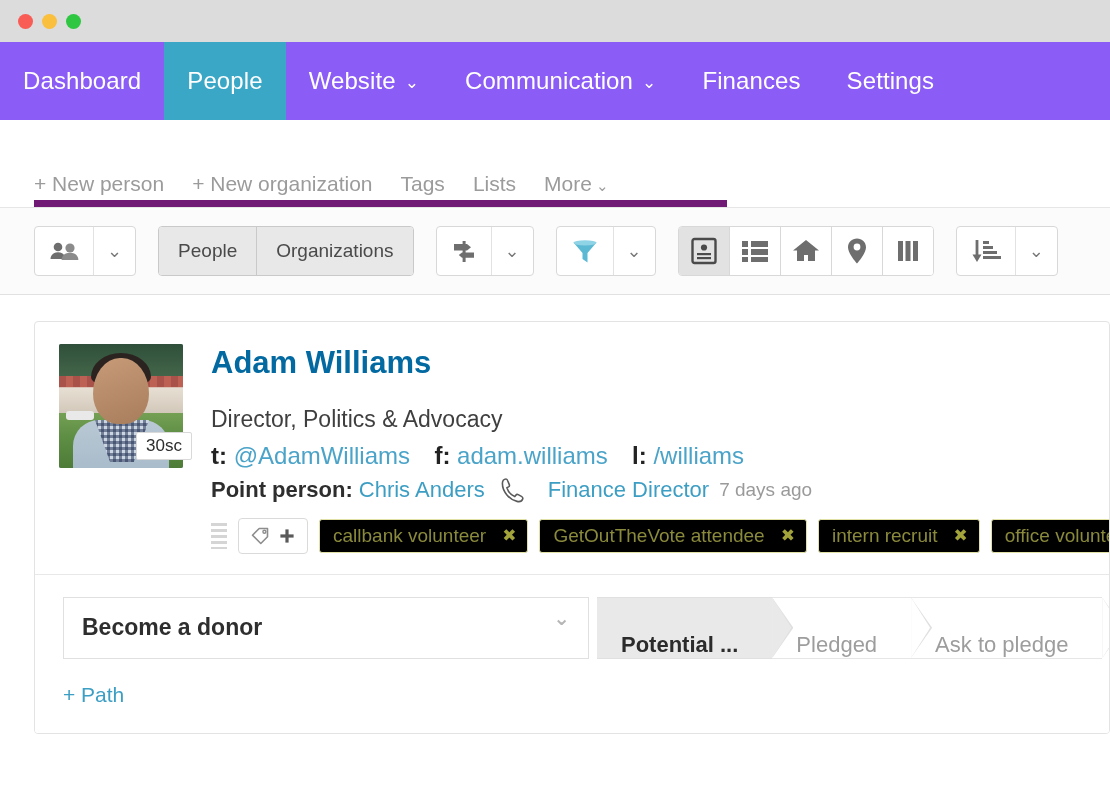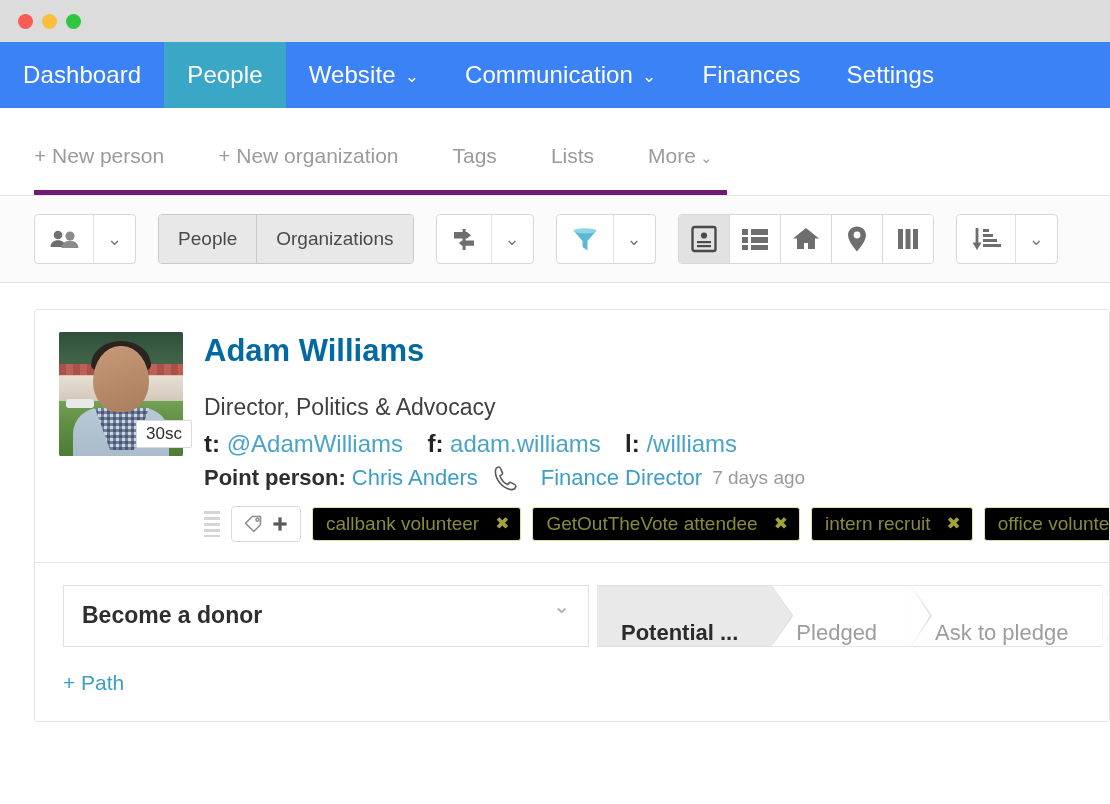--- a/index.html
+++ b/index.html
@@ -43,22 +43,22 @@
     height: 15px;
     border-radius: 50%;
     display: block;
   }
   .dot.red    { background: #f85c55; }
   .dot.yellow { background: #f9bf3d; }
   .dot.green  { background: #2fc742; }
 
   
   .mainnav {
-    background: #3b82f6;
-    height: 66px;
+    background: #8b5cf6;
+    height: 78px;
     display: flex;
     align-items: stretch;
     font-size: 24px;
     color: #ffffff;
   }
   .mainnav .navitem {
     display: flex;
     align-items: center;
     padding: 0 23px;
     white-space: nowrap;
@@ -81,26 +81,26 @@
     background: #ffffff;
     padding: 0 34px;
     height: 87px;
     box-sizing: border-box;
     display: flex;
     align-items: center;
   }
   .subbar-inner {
     display: flex;
     align-items: baseline;
-    gap: 54px;
-    border-bottom: 5px solid #701a75;
+    gap: 28px;
+    border-bottom: 7px solid #701a75;
     width: 693px;
     height: 87px;
     box-sizing: border-box;
-    padding-top: 36px;
+    padding-top: 52px;
   }
   .subbar a {
     color: #9b9b9b;
     font-size: 21px;
     text-decoration: none;
     white-space: nowrap;
     cursor: pointer;
   }
   .subbar a .caret {
     font-size: 15px;
@@ -206,21 +206,21 @@
   .person-top {
     display: flex;
     padding: 22px 0 16px 24px;
     border-bottom: 1px solid #e8e8e8;
   }
   .avatar-wrap {
     position: relative;
     width: 124px;
     height: 124px;
     flex: 0 0 124px;
-    margin-right: 21px;
+    margin-right: 28px;
   }
   .avatar {
     width: 124px;
     height: 124px;
     border-radius: 2px;
     overflow: hidden;
     position: relative;
     background: #6b8ea0;
   }
   

